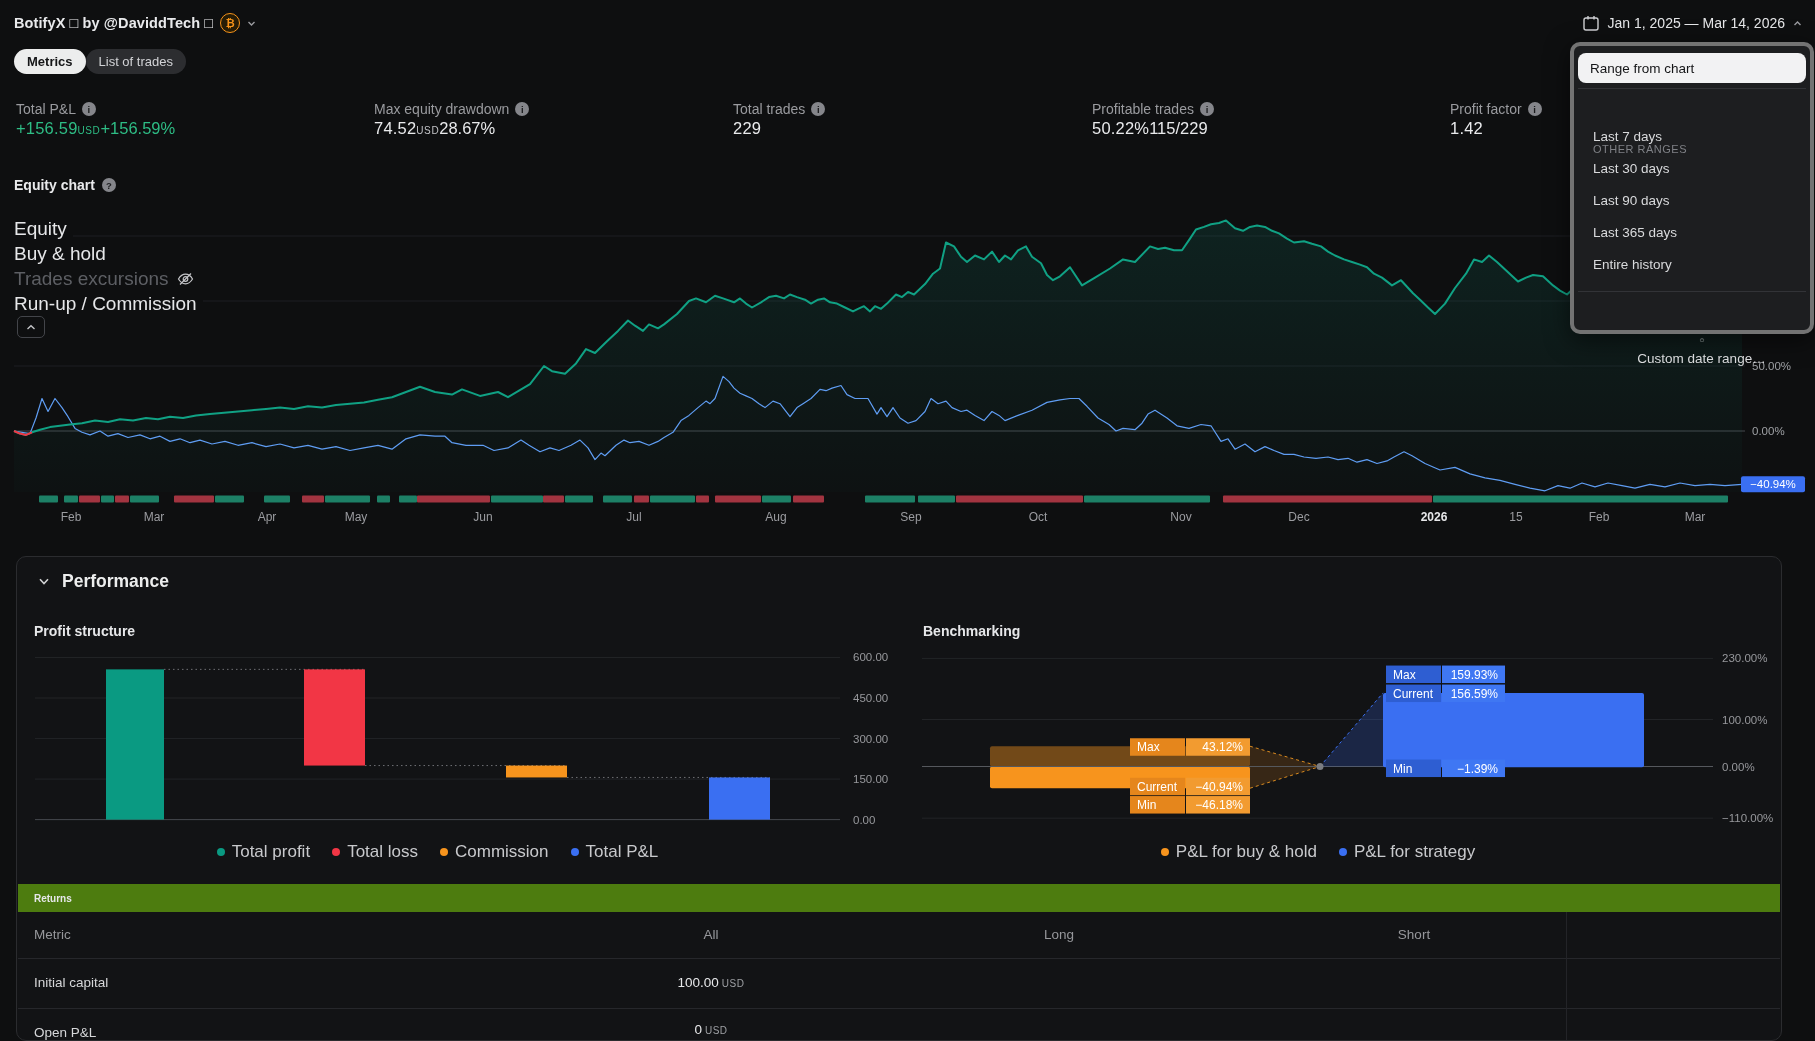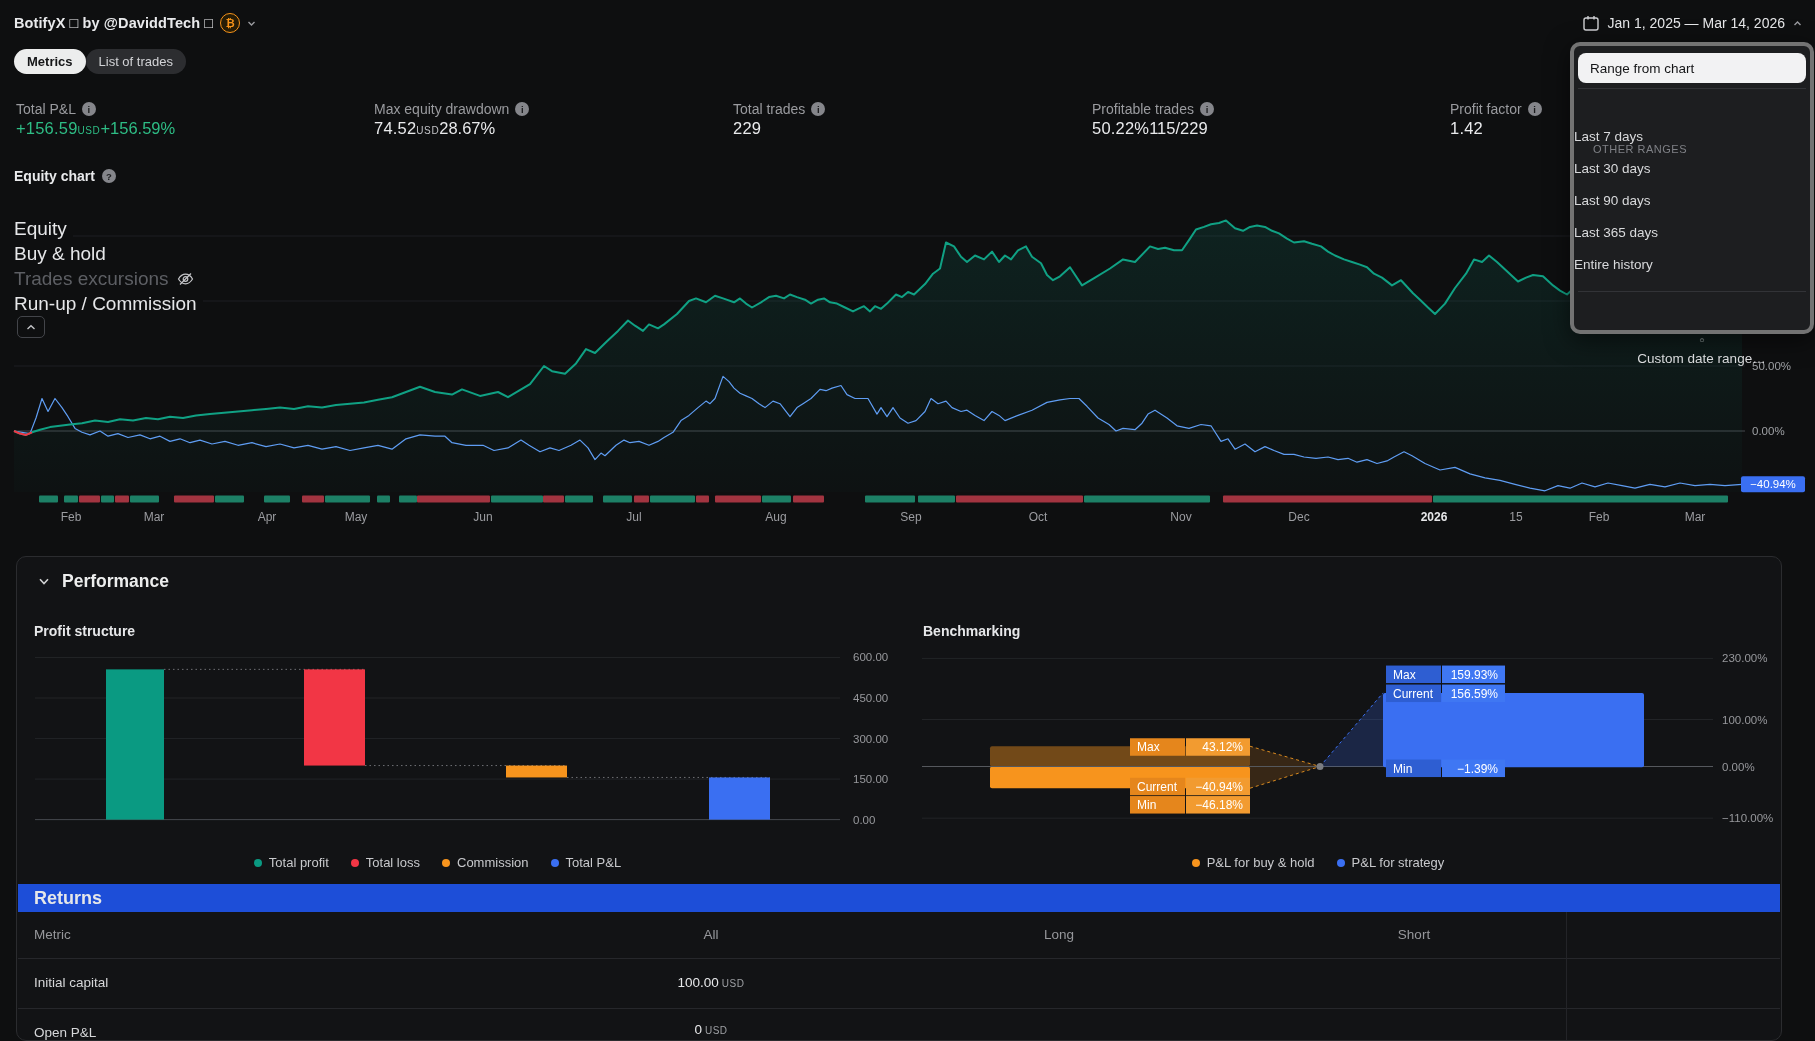--- a/index.html
+++ b/index.html
@@ -22,51 +22,51 @@
   
   .metric{top:100px;}
   .m-label{display:flex;align-items:center;gap:6px;font-size:14px;color:#9a9b9f;height:18px;}
   .m-vals{margin-top:1px;font-size:16.5px;color:#e9eaec;display:flex;align-items:flex-start;gap:0;}
   .m-value{letter-spacing:.2px;}
   .m-unit{font-size:10px;letter-spacing:.6px;color:#c3c4c8;}
   .green .m-value,.green .m-extra,.green .m-unit{color:#2ebd85;}
   .icircle{width:14px;height:14px;border-radius:50%;background:#85868b;color:#1b1c1e;font-size:9.5px;
            font-weight:700;display:inline-flex;align-items:center;justify-content:center;font-style:normal;}
   
-  .eq-title{left:14px;top:168px;display:flex;align-items:center;gap:7px;font-size:14px;font-weight:700;color:#e9eaec;z-index:6;}
+  .eq-title{left:14px;top:177px;display:flex;align-items:center;gap:7px;font-size:14px;font-weight:700;color:#e9eaec;z-index:6;}
   .leg-row{left:14px;z-index:6;display:flex;align-items:center;gap:8px;background:#0e0f10;padding:2px 6px 2px 0;
            font-size:19px;color:#e6e7e9;cursor:pointer;}
   .leg-row.muted{color:#5d5f64;}
   .collapse-btn{left:17px;top:316px;width:26px;height:20px;border:1px solid #43454a;border-radius:5px;
                 display:flex;align-items:center;justify-content:center;z-index:6;cursor:pointer;background:#0e0f10;}
   
   #chart-svg{left:0;top:0;z-index:5;pointer-events:none;}
   
   .dropdown{left:1570px;top:42px;width:236px;height:284px;background:#1d1e20;border:4px solid #737373;
             border-radius:10px;z-index:20;box-shadow:0 6px 24px rgba(0,0,0,.55);}
   .dd-pill{position:absolute;left:4px;right:4px;top:7px;height:30px;background:#f2f2f3;border-radius:8px;
            display:flex;align-items:center;padding:0 12px;font-size:13.5px;color:#141517;cursor:pointer;}
   .dd-div{position:absolute;left:4px;right:4px;height:1px;background:#323337;}
   .dd-sec{position:absolute;left:19px;top:97px;font-size:11px;letter-spacing:.5px;color:#7f8186;}
-  .dd-item{position:absolute;left:0;width:100%;height:28px;display:flex;align-items:center;
+  .dd-item{position:absolute;left:0;width:100%;height:28px;display:flex;align-items:center;padding-left:19px;
            box-sizing:border-box;font-size:13.5px;color:#d9dadc;cursor:pointer;}
   .dd-custom{position:absolute;left:0;top:292px;width:100%;height:28px;display:flex;align-items:center;gap:9px;
              padding-left:19px;box-sizing:border-box;font-size:13.5px;color:#d9dadc;cursor:pointer;flex-direction:column;}
   
   .card{left:16px;top:556px;width:1766px;height:485px;background:#121315;border:1px solid #2b2c2f;
         border-radius:10px;box-sizing:border-box;overflow:hidden;}
   .perf-head{position:absolute;left:21px;top:14px;display:flex;align-items:center;gap:12px;cursor:pointer;}
   .perf-title{font-size:17.5px;font-weight:700;color:#eceded;}
   .sub-title{position:absolute;top:66px;font-size:14px;font-weight:700;color:#e6e7e9;}
-  .legend{position:absolute;top:298px;display:flex;justify-content:center;gap:22px;font-size:13px;color:#c8c9cc;}
+  .legend{position:absolute;top:285px;display:flex;justify-content:center;gap:22px;font-size:17px;color:#c8c9cc;}
   .legend .it{display:flex;align-items:center;gap:7px;}
   .dot{width:8px;height:8px;border-radius:50%;display:inline-block;}
   
-  .ret-bar{position:absolute;left:1px;top:327px;right:1px;height:28px;background:#1d4ed8;
-           display:flex;align-items:center;padding-left:16px;font-size:18px;font-weight:700;color:#e6e7e9;}
+  .ret-bar{position:absolute;left:1px;top:327px;right:1px;height:28px;background:#4d7c0f;
+           display:flex;align-items:center;padding-left:16px;font-size:10px;font-weight:700;color:#e6e7e9;}
   .ret-row{position:absolute;left:1px;right:1px;}
   .ret-cell{position:absolute;font-size:13.5px;}
   .hdr{color:#96979b;}
   .c-metric{left:16px;}
   .c-all{left:593px;width:200px;text-align:center;}
   .c-long{left:941px;width:200px;text-align:center;}
   .c-short{left:1296px;width:200px;text-align:center;}
   .usd{font-size:10px;letter-spacing:.5px;color:#9ea0a4;margin-left:3px;}
   .rline{position:absolute;left:1px;right:1px;height:1px;background:#26272b;}
   .vline{position:absolute;left:1549px;top:355px;bottom:0;width:1px;background:#232428;}

